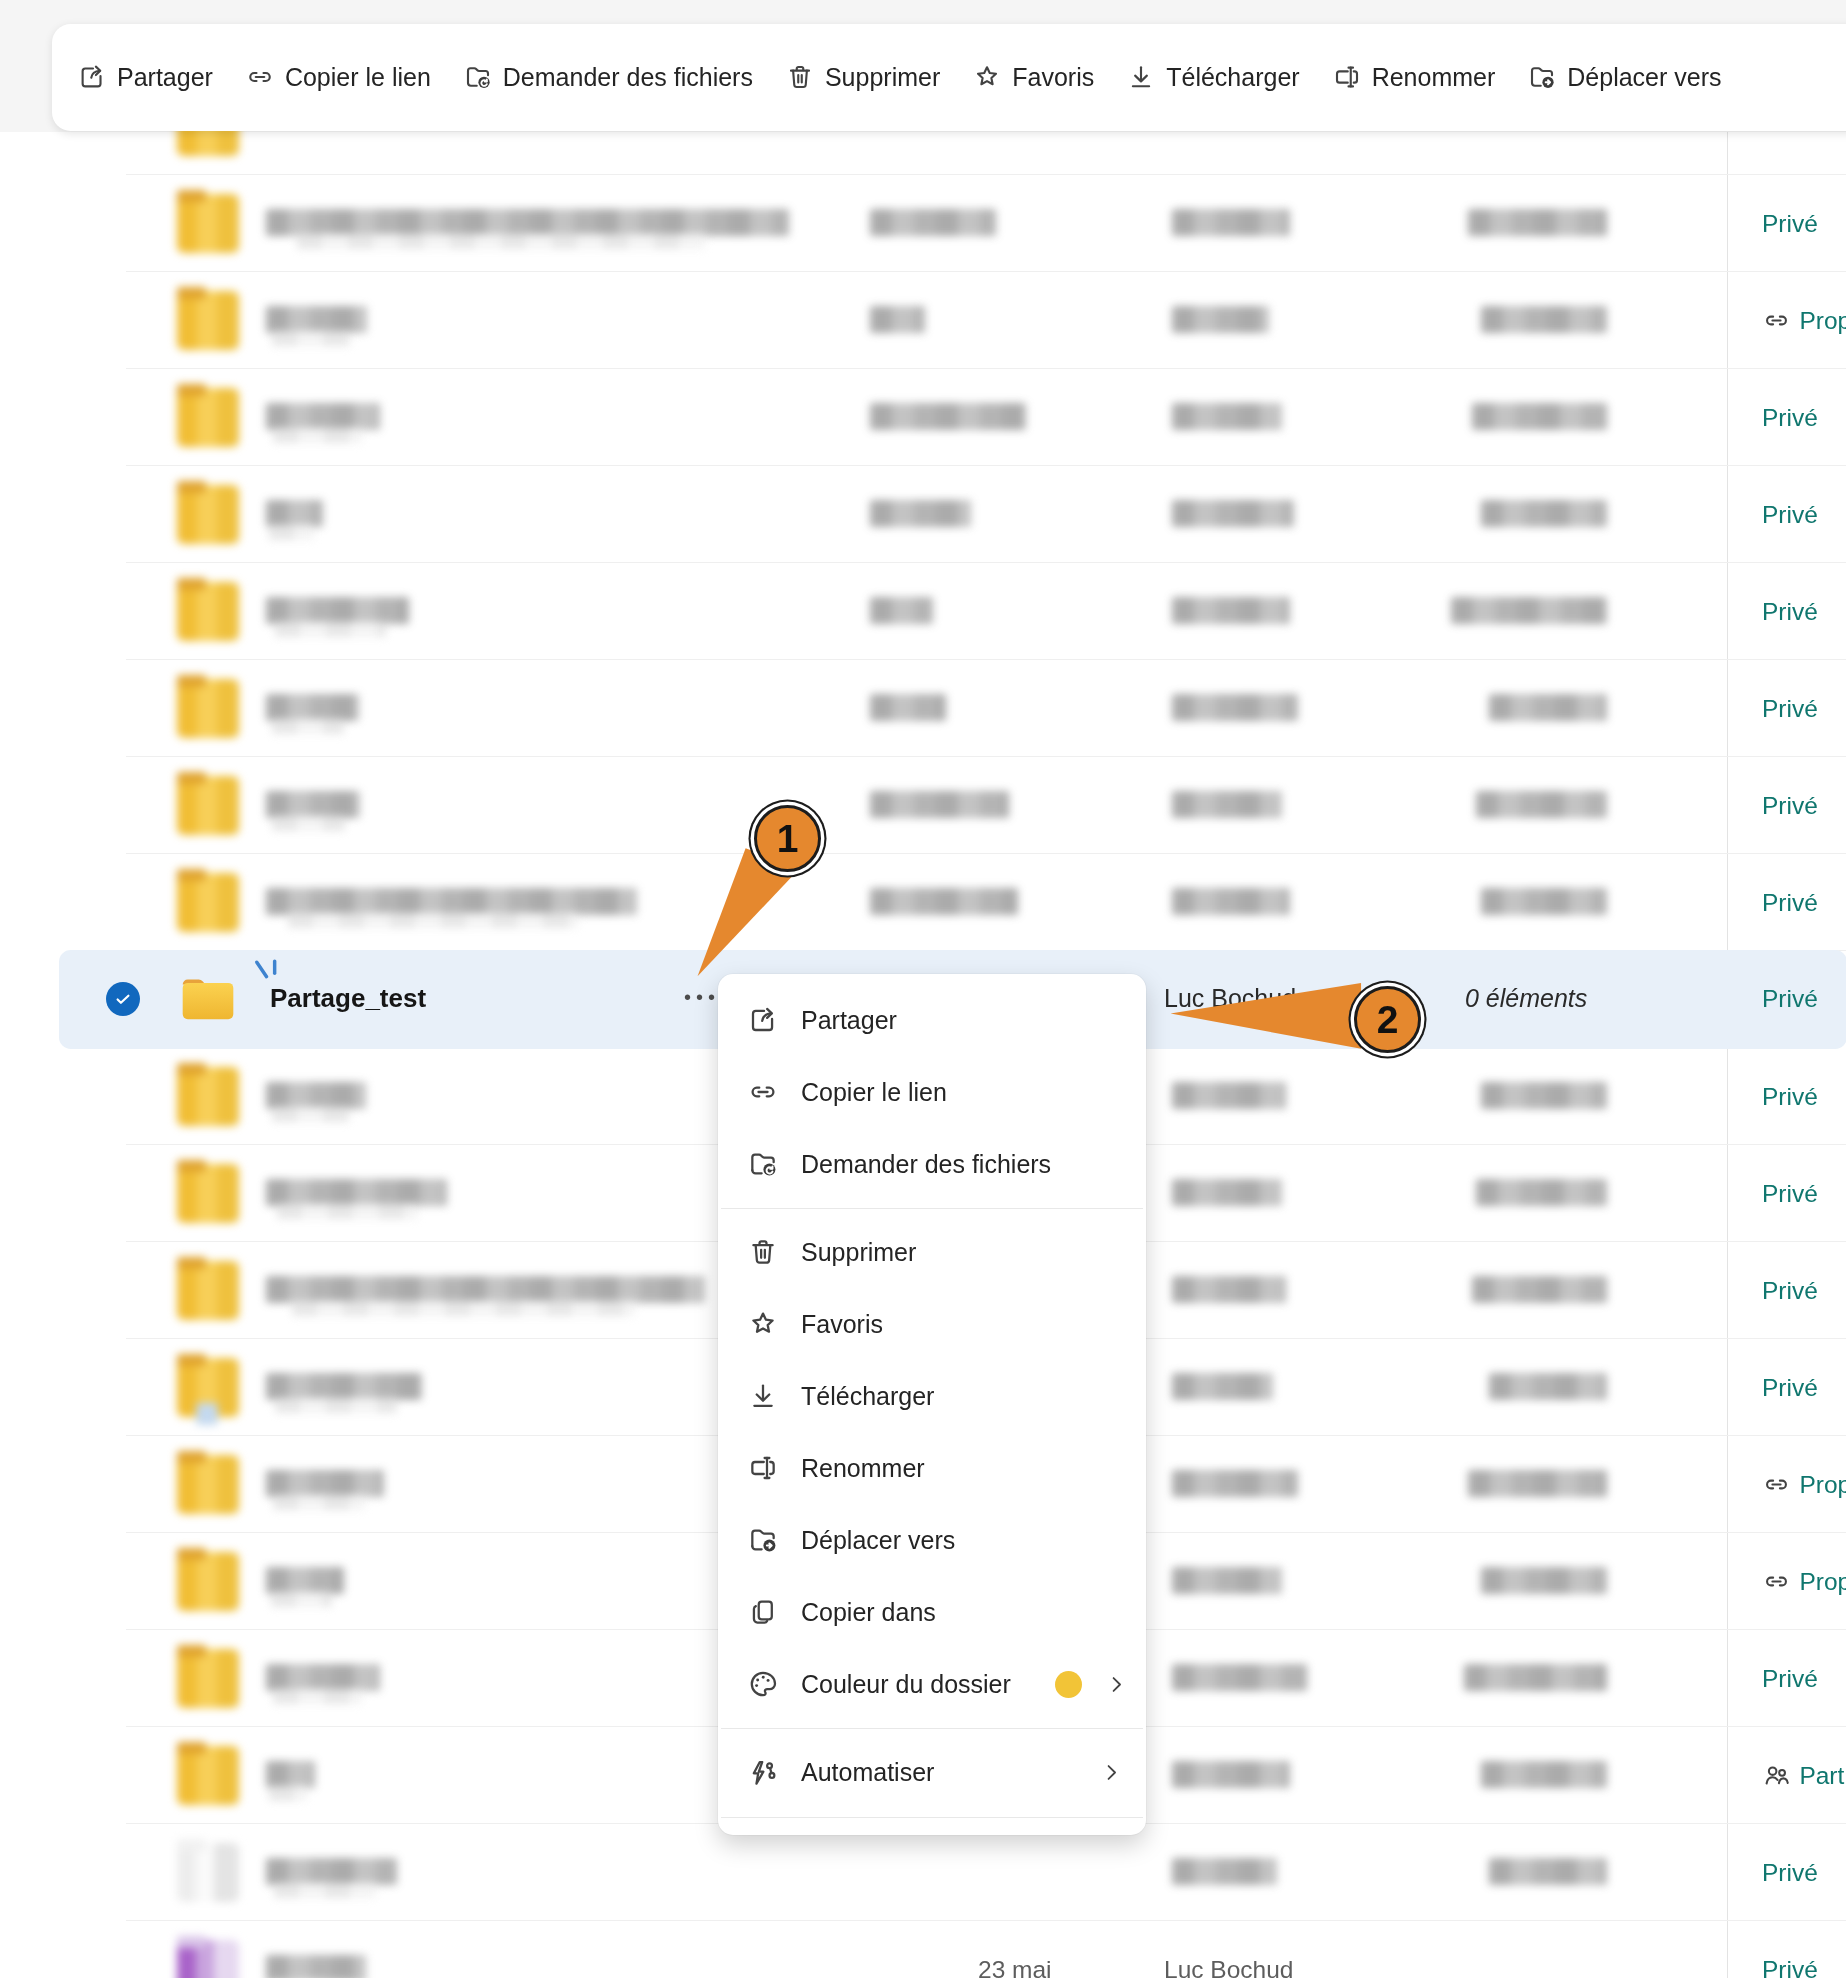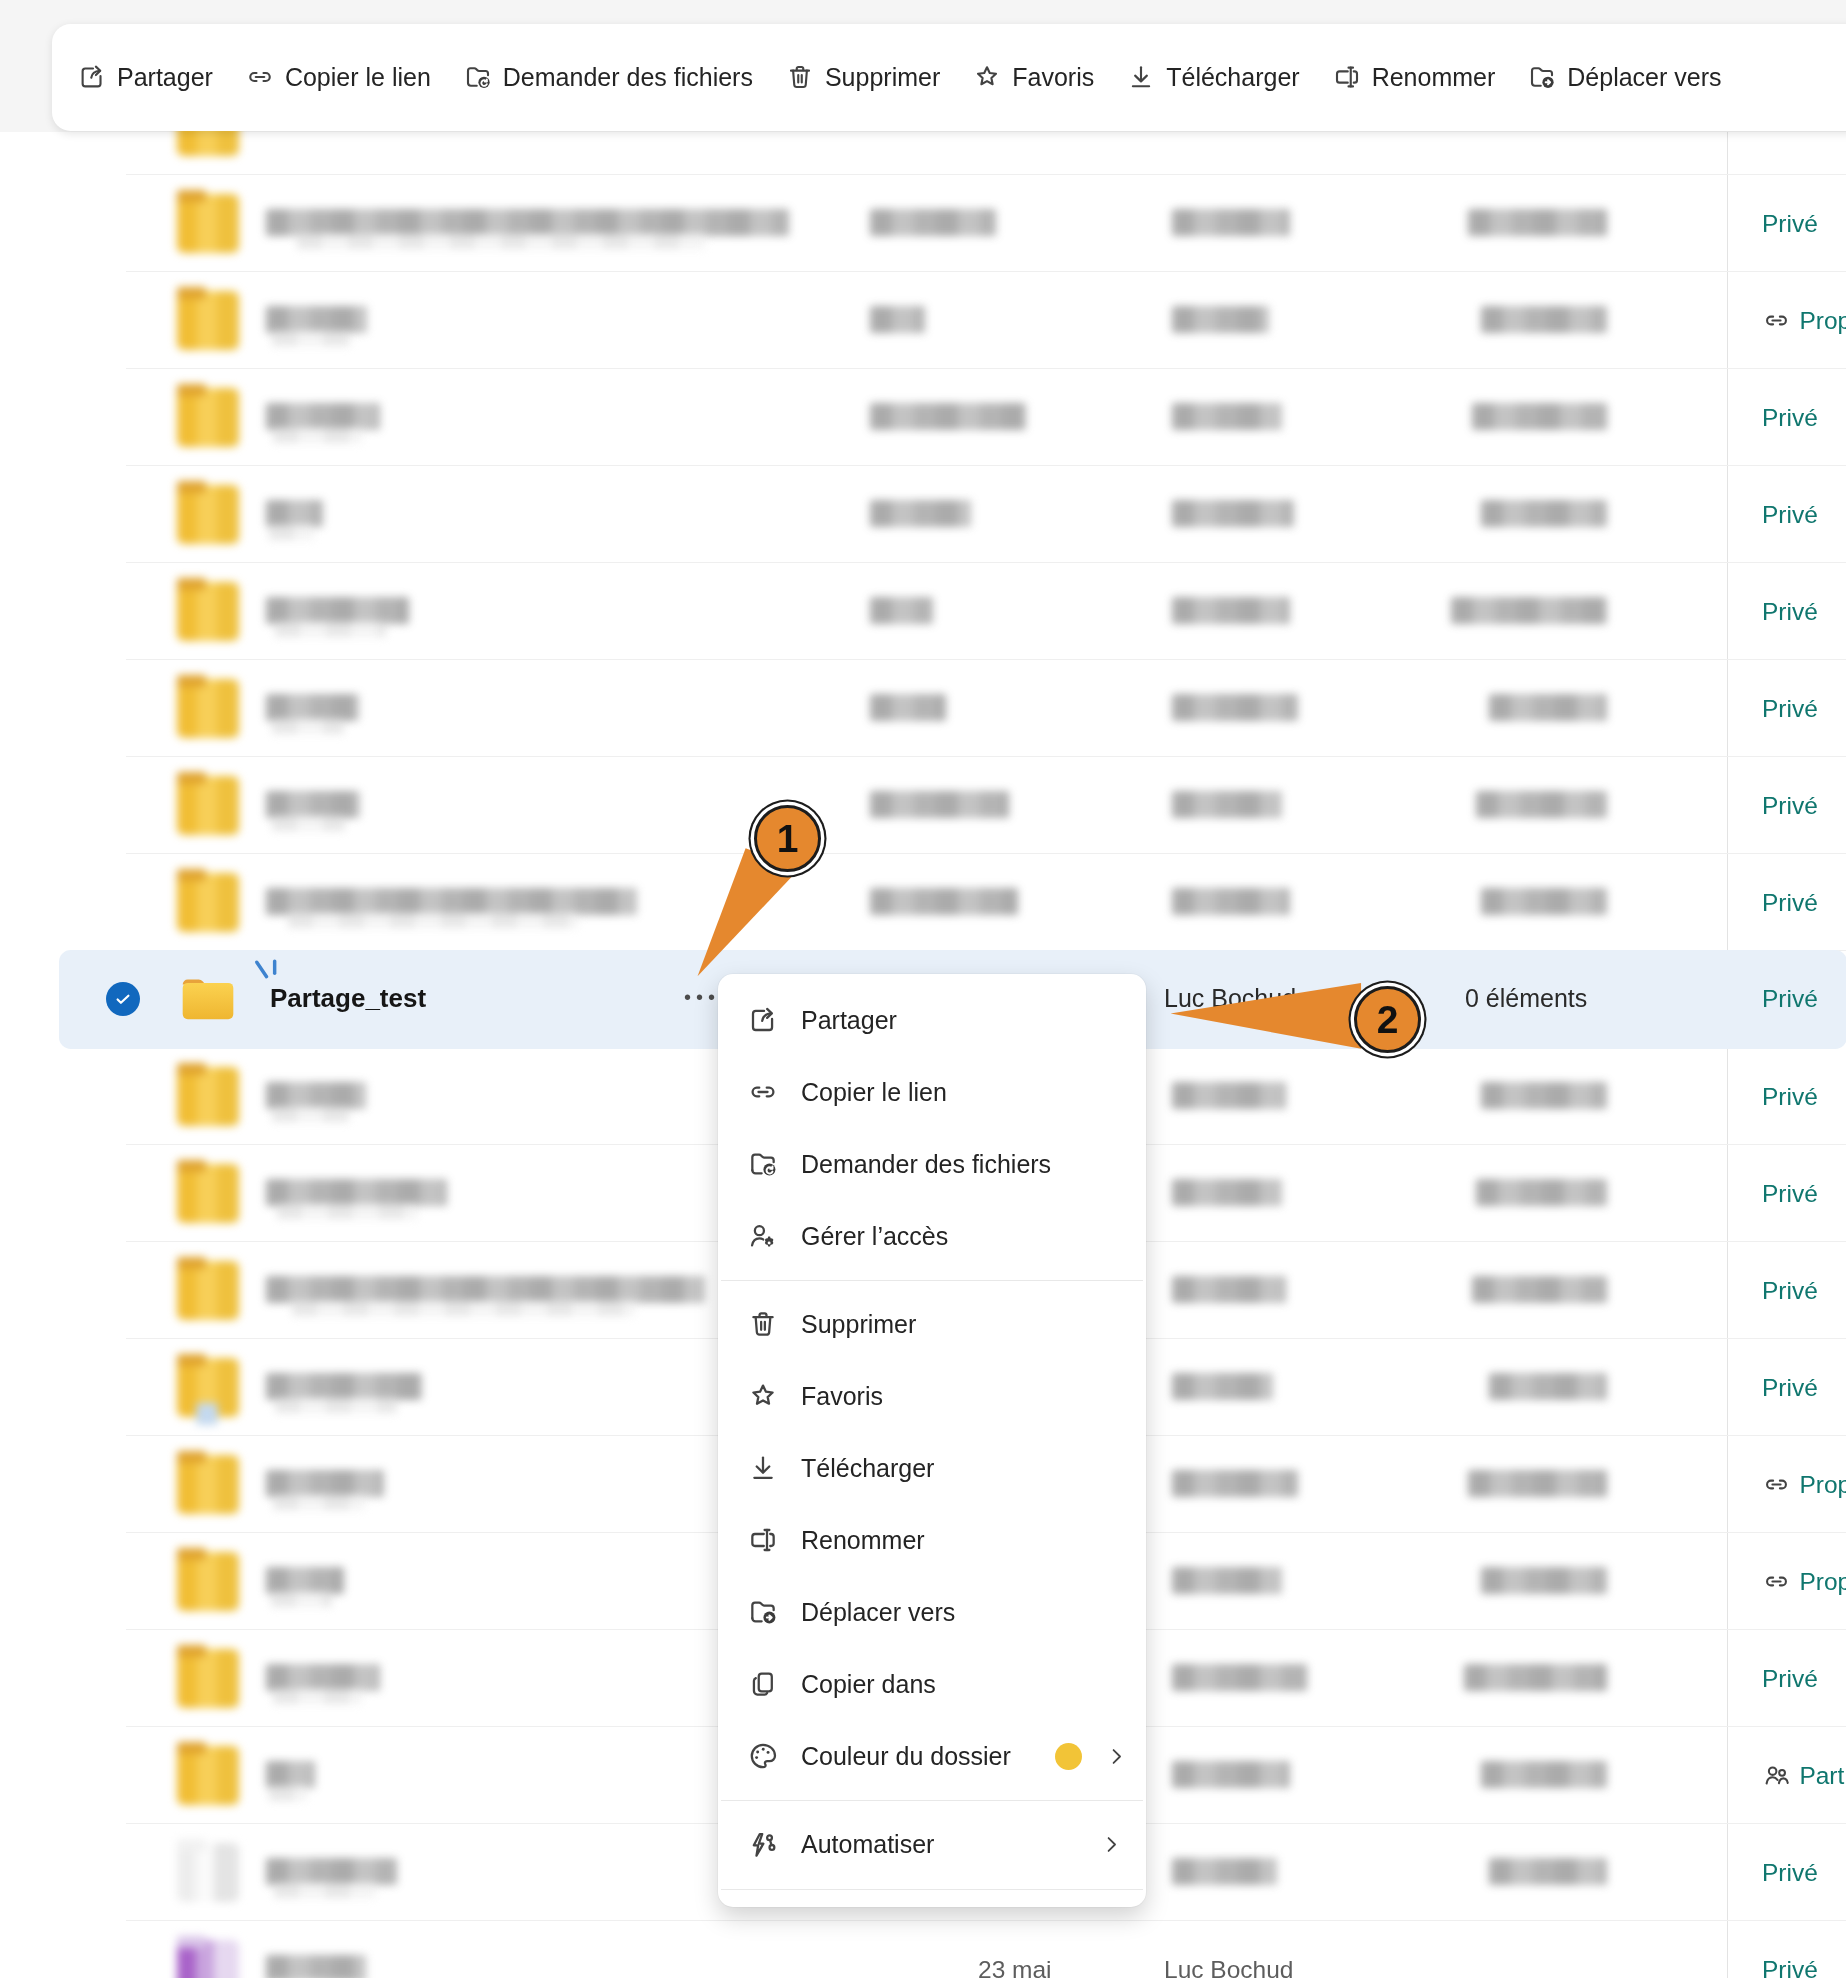--- a/index.html
+++ b/index.html
@@ -50,21 +50,21 @@
   
   .checkcircle{position:absolute;left:47px;top:32px;width:34px;height:34px;border-radius:50%;
     background:#1168be;display:flex;align-items:center;justify-content:center;}
   .folder-crisp{position:absolute;left:122px;top:26px;width:54px;height:45px;}
   .sparkle{position:absolute;left:192px;top:8.4px;width:30px;height:27px;}
   .row-name{position:absolute;left:211px;top:0;height:97px;line-height:97px;
     font-size:26px;font-weight:bold;color:#161616;}
   .ellipsis{position:absolute;left:605px;top:0;width:76px;height:97px;line-height:94px;text-align:center;
     font-size:20px;letter-spacing:5px;color:#4c4c4c;cursor:pointer;}
   .cell-by{position:absolute;left:1105px;top:0;height:97px;line-height:97px;font-size:25px;color:#2a2a2a;}
-  .cell-size{position:absolute;left:1406px;top:0;height:97px;line-height:97px;font-size:25px;color:#2a2a2a;}
+  .cell-size{position:absolute;left:1406px;top:0;height:97px;line-height:97px;font-size:25px;color:#2a2a2a;font-style:italic;}
   .cell-date{position:absolute;left:919px;top:0;height:97px;line-height:97px;font-size:24.5px;color:#5d5d5d;}
   .muted{color:#5d5d5d;font-weight:normal;font-size:24.5px;}
   
   .ctx-menu{
     position:absolute;left:718px;top:974px;width:428px;background:#fff;border-radius:15px;
     box-shadow:0 10px 25px rgba(0,0,0,.18),0 0 0 0.8px rgba(0,0,0,.03);z-index:30;
     padding:10px 0;display:flex;flex-direction:column;
   }
   .menu-item{height:72px;display:flex;align-items:center;padding:0 22px 0 29px;gap:22px;cursor:pointer;}
   .menu-item .ic{width:32px;height:32px;flex:0 0 auto;}
@@ -407,30 +407,20 @@
         <svg class="ic" viewBox="0 0 24 24">
           <path fill="none" stroke="#434343" stroke-width="1.7" stroke-linecap="round" stroke-linejoin="round" d="M4 16.6V7a2 2 0 0 1 2-2h3.1a2 2 0 0 1 1.4.6l1 1a2 2 0 0 0 1.4.6H18a2 2 0 0 1 2 2v1.4"></path>
           <path fill="none" stroke="#434343" stroke-width="1.7" stroke-linecap="round" stroke-linejoin="round" d="M4 16.6a2.4 2.4 0 0 0 2.4 2.4h4.6"></path>
           <circle cx="16.8" cy="16.2" r="4.5" fill="#3b3b3b"></circle>
           <path d="M18.8 15.4a2.3 2.3 0 1 0 .3 2.3" fill="none" stroke="#fff" stroke-width="1.5" stroke-linecap="round"></path>
           <path d="M19.1 13.9v1.7h-1.7" fill="none" stroke="#fff" stroke-width="1.5" stroke-linecap="round" stroke-linejoin="round"></path>
         </svg>
         <span class="lbl">Demander des fichiers</span>
         <span class="spacer"></span>
       </div>
-      <div class="menu-item">
-        <svg class="ic" viewBox="0 0 24 24">
-          <circle fill="none" stroke="#434343" stroke-width="1.7" stroke-linecap="round" stroke-linejoin="round" cx="9.3" cy="8" r="3.4"></circle>
-          <path fill="none" stroke="#434343" stroke-width="1.7" stroke-linecap="round" stroke-linejoin="round" d="M3.8 19c.6-3.4 2.9-5.3 5.5-5.3 1 0 2 .3 2.8.9"></path>
-          <path d="M17.3 12.4l.4 1.3 1.3.1.8 1.1-.5 1.2.5 1.2-.8 1.1-1.3.1-.4 1.3h-1.4l-.4-1.3-1.3-.1-.8-1.1.5-1.2-.5-1.2.8-1.1 1.3-.1.4-1.3z" fill="#3f3f3f"></path>
-          <circle cx="16.6" cy="17.3" r="1.1" fill="#fff"></circle>
-        </svg>
-        <span class="lbl">Gérer l’accès</span>
-        <span class="spacer"></span>
-      </div>
       <div class="menu-divider"></div>
       <div class="menu-item">
         <svg class="ic" viewBox="0 0 24 24">
           <path fill="none" stroke="#434343" stroke-width="1.7" stroke-linecap="round" stroke-linejoin="round" d="M4.8 6.9h14.4"></path>
           <path fill="none" stroke="#434343" stroke-width="1.7" stroke-linecap="round" stroke-linejoin="round" d="M9.4 6.6V5.2A1.2 1.2 0 0 1 10.6 4h2.8a1.2 1.2 0 0 1 1.2 1.2v1.4"></path>
           <path fill="none" stroke="#434343" stroke-width="1.7" stroke-linecap="round" stroke-linejoin="round" d="M6.5 6.9l.9 11.3A2 2 0 0 0 9.4 20h5.2a2 2 0 0 0 2-1.8l.9-11.3"></path>
           <path fill="none" stroke="#434343" stroke-width="1.7" stroke-linecap="round" stroke-linejoin="round" d="M10.6 10.4v6M13.4 10.4v6"></path>
         </svg>
         <span class="lbl">Supprimer</span>
         <span class="spacer"></span>

